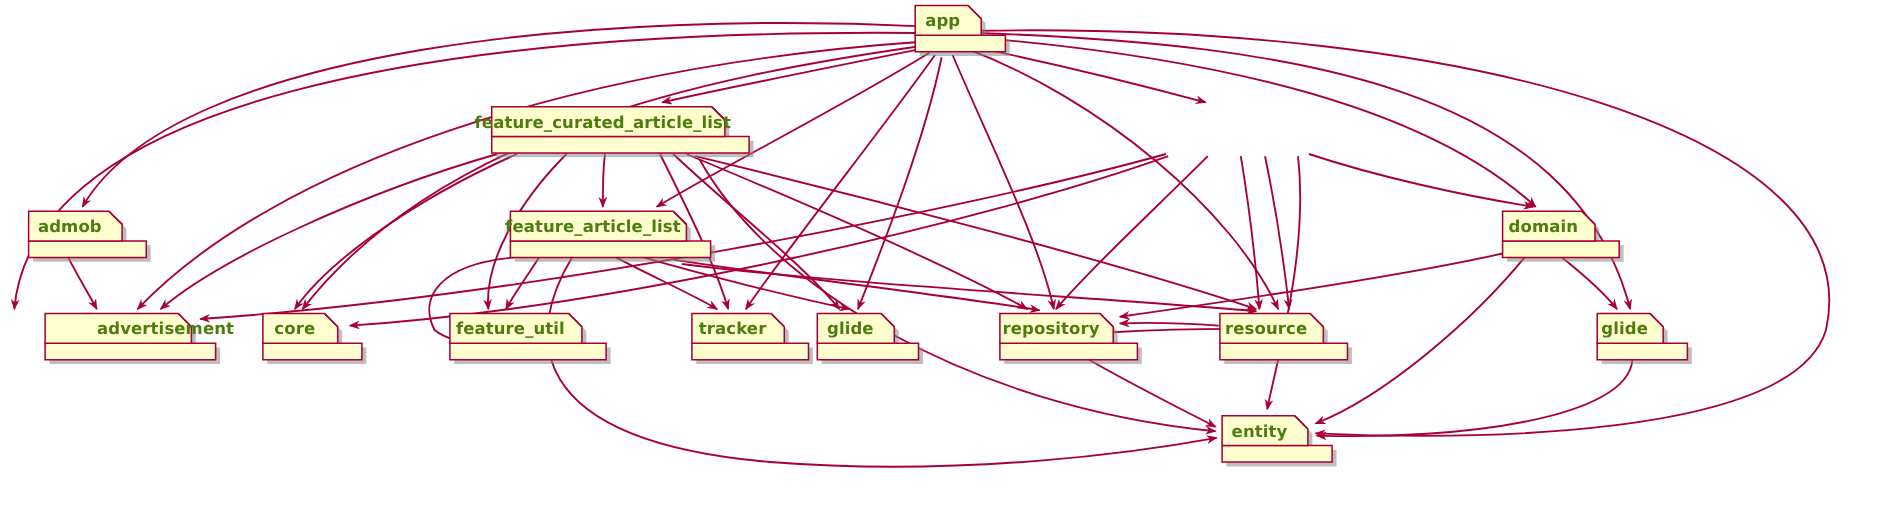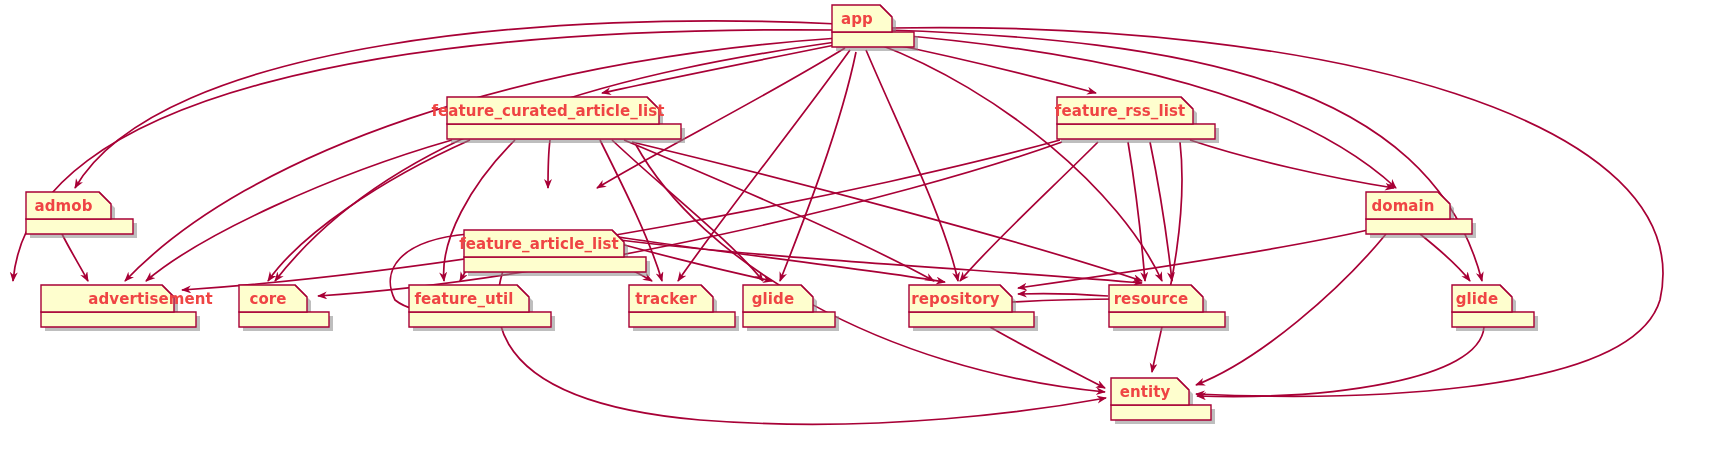--- a/index.html
+++ b/index.html
@@ -3,21 +3,21 @@
 <meta charset="utf-8">
 <style>
   html,body{margin:0;padding:0;background:#ffffff;}
   body{width:1726px;height:467px;position:relative;overflow:hidden;
        font-family:"DejaVu Sans","Liberation Sans",sans-serif;}
   #canvas{position:absolute;left:0;top:0;width:1726px;height:467px;}
   #edges{position:absolute;left:0;top:0;width:1726px;height:467px;}
   .node{position:absolute;}
   .node .label{position:absolute;left:0;top:0;width:100%;
       display:flex;align-items:center;justify-content:center;
-      font-weight:bold;font-size:15px;color:#ef4444;white-space:nowrap;
+      font-weight:bold;font-size:15px;color:#4d7c0f;white-space:nowrap;
       letter-spacing:.1px;}
 </style>
 </head>
 <body>
 
 <div id="canvas">
 
   <svg id="edges" viewBox="0 0 1726 467" xmlns="http://www.w3.org/2000/svg">
     <defs>
       <marker id="ah" markerWidth="11" markerHeight="11" refX="9" refY="4" orient="auto" markerUnits="userSpaceOnUse">
@@ -94,41 +94,31 @@
     <div class="node" style="left: 447px; top: 97px; width: 234px; height: 42px; padding-left: 11px;">
       <svg width="240" height="48" style="position: absolute; left: 0px; top: 0px; overflow: visible;">
         <polygon points="0,27 234,27 234,42 0,42" transform="translate(4,4)" fill="#888888" opacity="0.55"></polygon>
         <polygon points="0,0 200,0 212,12 212,27 0,27" transform="translate(4,4)" fill="#888888" opacity="0.55"></polygon>
         <polygon points="0,27 234,27 234,42 0,42" fill="#FEFECE" stroke="#A80036" stroke-width="1.4"></polygon>
         <polygon points="0,0 200,0 212,12 212,27 0,27" fill="#FEFECE" stroke="#A80036" stroke-width="1.4"></polygon>
         <line x1="200" y1="0" x2="212" y2="12" stroke="#A80036" stroke-width="1.4"></line>
       </svg>
       <div class="label" style="height: 27px; width: 202px;">feature_curated_article_list</div>
     </div>
-    <div class="node" style="left: 1057px; top: 97px; width: 158px; height: 42px;">
-      <svg width="164" height="48" style="position: absolute; left: 0px; top: 0px; overflow: visible;">
-        <polygon points="0,27 158,27 158,42 0,42" transform="translate(4,4)" fill="#888888" opacity="0.55"></polygon>
-        <polygon points="0,0 124,0 136,12 136,27 0,27" transform="translate(4,4)" fill="#888888" opacity="0.55"></polygon>
-        <polygon points="0,27 158,27 158,42 0,42" fill="#FEFECE" stroke="#A80036" stroke-width="1.4"></polygon>
-        <polygon points="0,0 124,0 136,12 136,27 0,27" fill="#FEFECE" stroke="#A80036" stroke-width="1.4"></polygon>
-        <line x1="124" y1="0" x2="136" y2="12" stroke="#A80036" stroke-width="1.4"></line>
-      </svg>
-      <div class="label" style="height: 27px; width: 126px;">feature_rss_list</div>
-    </div>
     <div class="node" style="left: 26px; top: 192px; width: 107px; height: 42px;">
       <svg width="113" height="48" style="position: absolute; left: 0px; top: 0px; overflow: visible;">
         <polygon points="0,27 107,27 107,42 0,42" transform="translate(4,4)" fill="#888888" opacity="0.55"></polygon>
         <polygon points="0,0 73,0 85,12 85,27 0,27" transform="translate(4,4)" fill="#888888" opacity="0.55"></polygon>
         <polygon points="0,27 107,27 107,42 0,42" fill="#FEFECE" stroke="#A80036" stroke-width="1.4"></polygon>
         <polygon points="0,0 73,0 85,12 85,27 0,27" fill="#FEFECE" stroke="#A80036" stroke-width="1.4"></polygon>
         <line x1="73" y1="0" x2="85" y2="12" stroke="#A80036" stroke-width="1.4"></line>
       </svg>
       <div class="label" style="height: 27px; width: 75px;">admob</div>
     </div>
-    <div class="node" style="left: 464px; top: 192px; width: 182px; height: 43px; margin-top: 38px;">
+    <div class="node" style="left: 464px; top: 192px; width: 182px; height: 43px;">
       <svg width="188" height="48" style="position: absolute; left: 0px; top: 0px; overflow: visible;">
         <polygon points="0,27 182,27 182,42 0,42" transform="translate(4,4)" fill="#888888" opacity="0.55"></polygon>
         <polygon points="0,0 148,0 160,12 160,27 0,27" transform="translate(4,4)" fill="#888888" opacity="0.55"></polygon>
         <polygon points="0,27 182,27 182,42 0,42" fill="#FEFECE" stroke="#A80036" stroke-width="1.4"></polygon>
         <polygon points="0,0 148,0 160,12 160,27 0,27" fill="#FEFECE" stroke="#A80036" stroke-width="1.4"></polygon>
         <line x1="148" y1="0" x2="160" y2="12" stroke="#A80036" stroke-width="1.4"></line>
       </svg>
       <div class="label" style="height: 27px; width: 150px;">feature_article_list</div>
     </div>
     <div class="node" style="left: 1366px; top: 192px; width: 106px; height: 42px;">

